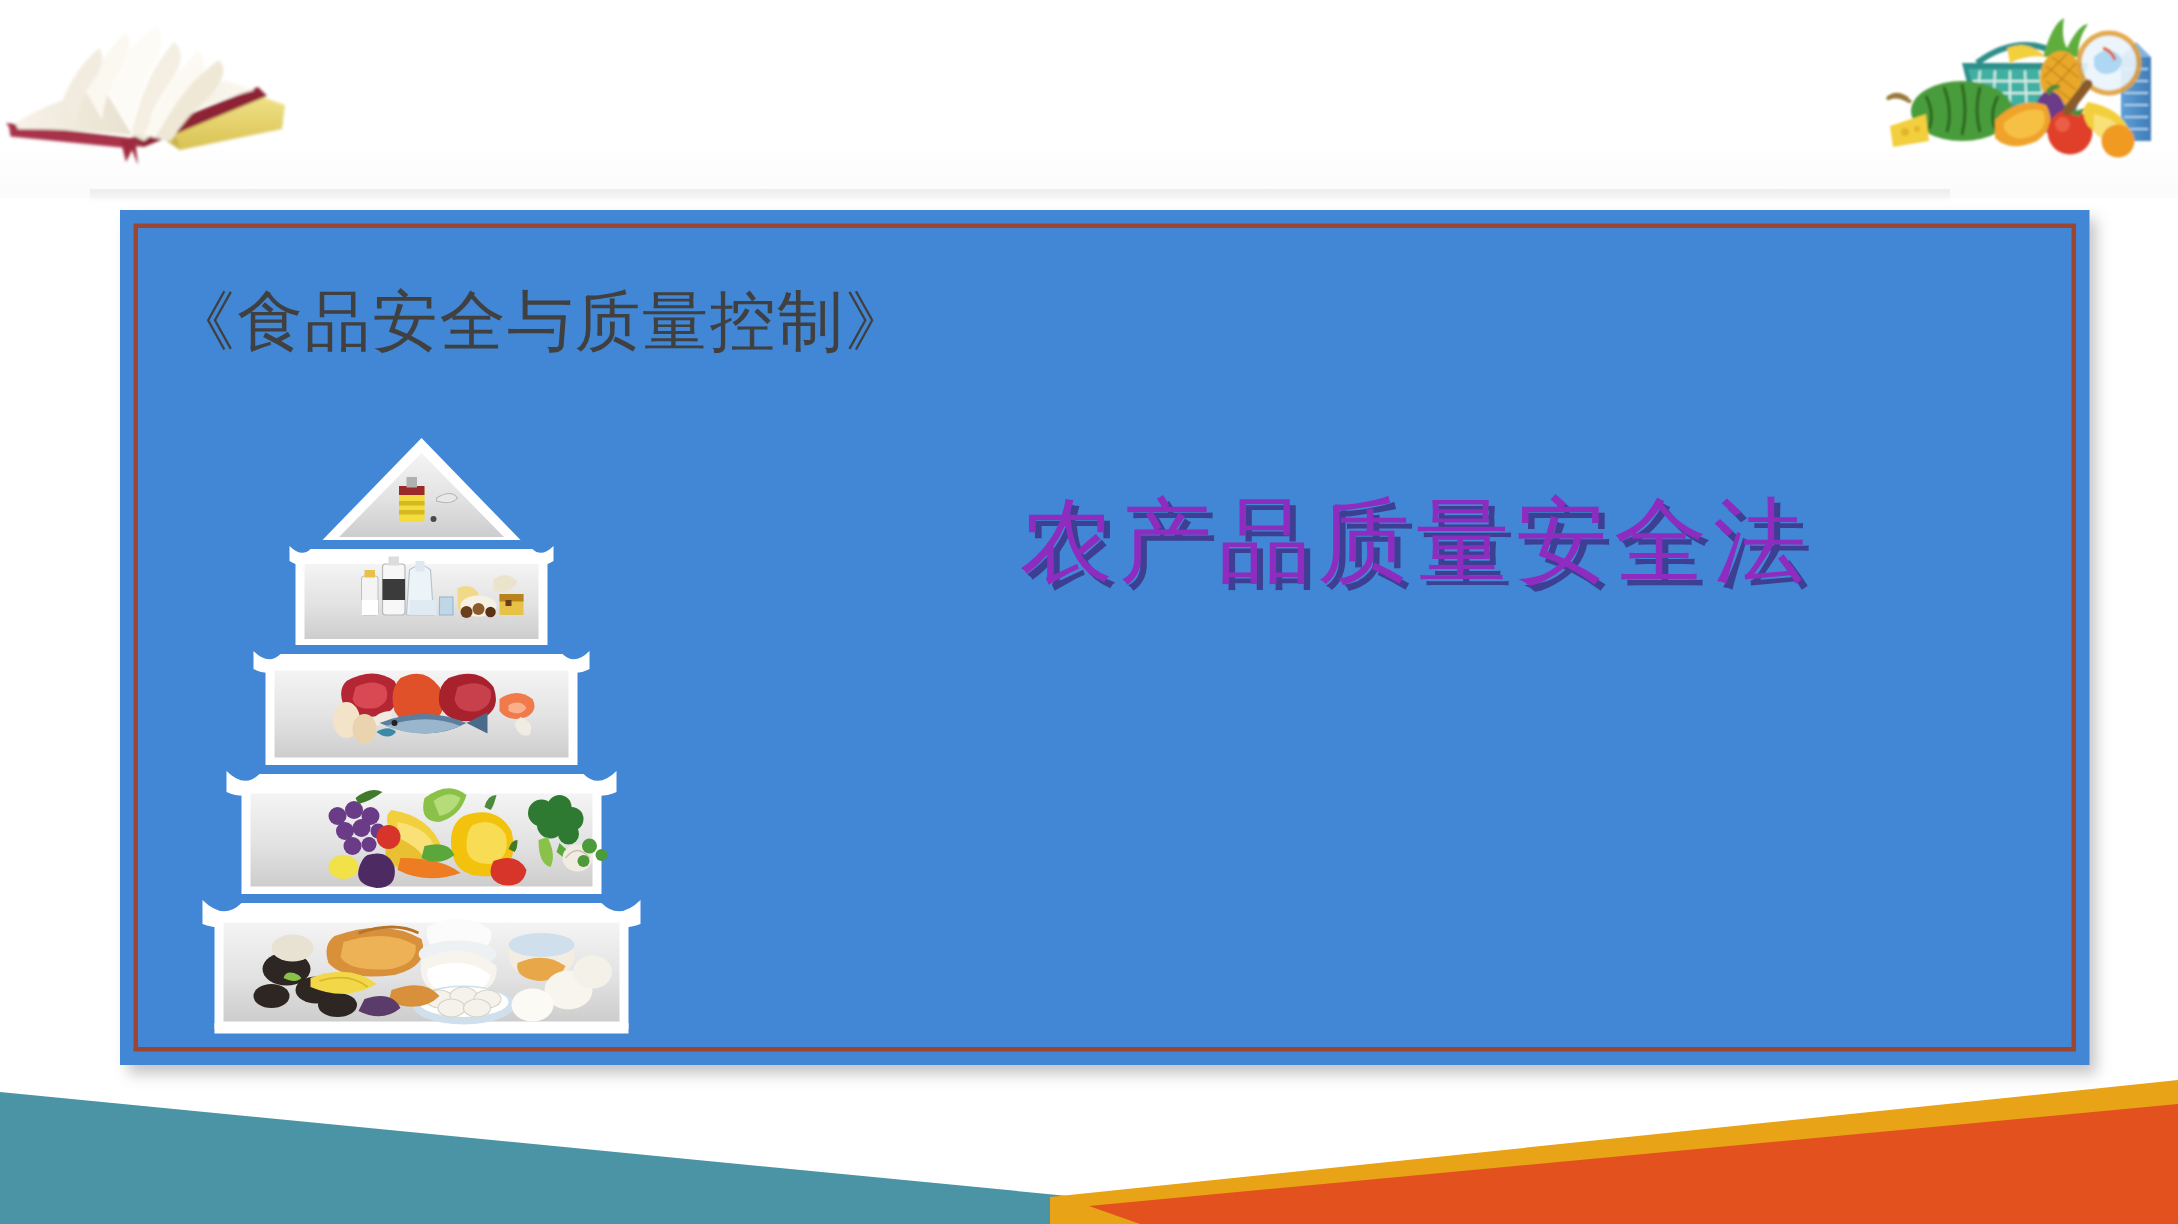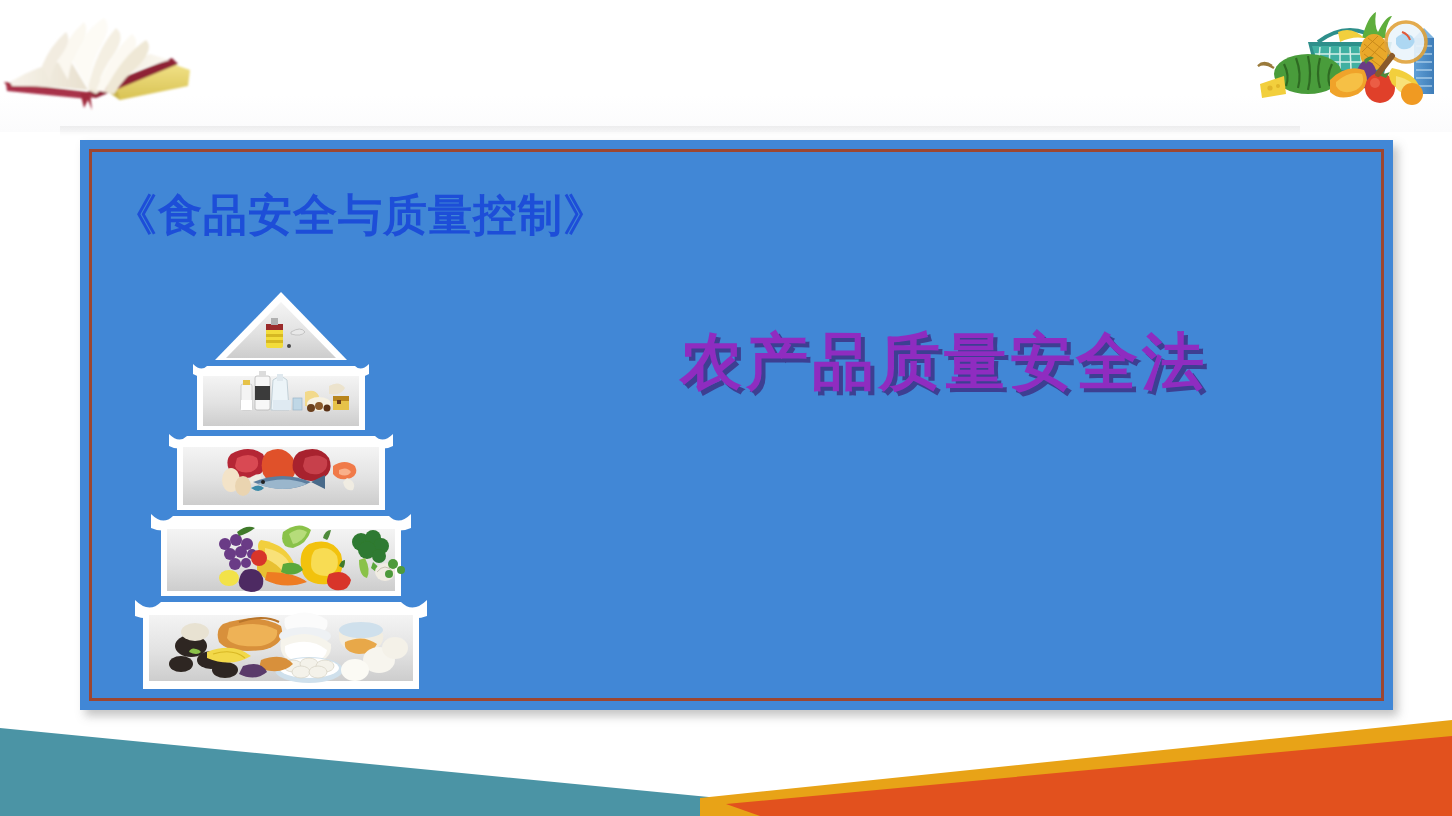--- a/index.html
+++ b/index.html
@@ -47,30 +47,30 @@
   .blue-panel::after {
     content:"";
     position:absolute; left:9px; top:9px; right:9px; bottom:9px;
     border:3px solid #9c4631;
     pointer-events:none;
   }
 
   
   .course-title {
     position:absolute; left:113px; top:191px;
-    font-size:44px; font-weight:bold; line-height:1.1;
-    color:#1d4ed8;
+    font-size:44px; font-weight:normal; line-height:1.1;
+    color:#404040;
     letter-spacing:1px;
     white-space:nowrap;
   }
 
   
   .main-heading {
     position:absolute; left:680px; top:328px;
-    font-size:62px; font-weight:bold; line-height:1.1;
+    font-size:62px; font-weight:normal; line-height:1.1;
     color:#8f2cc0;
     letter-spacing:4px;
     white-space:nowrap;
     text-shadow:4px 4px 0 #3d3f92;
     text-align:right;
   }
 
   
   .pagoda {
     position:absolute; left:133px; top:288px;

